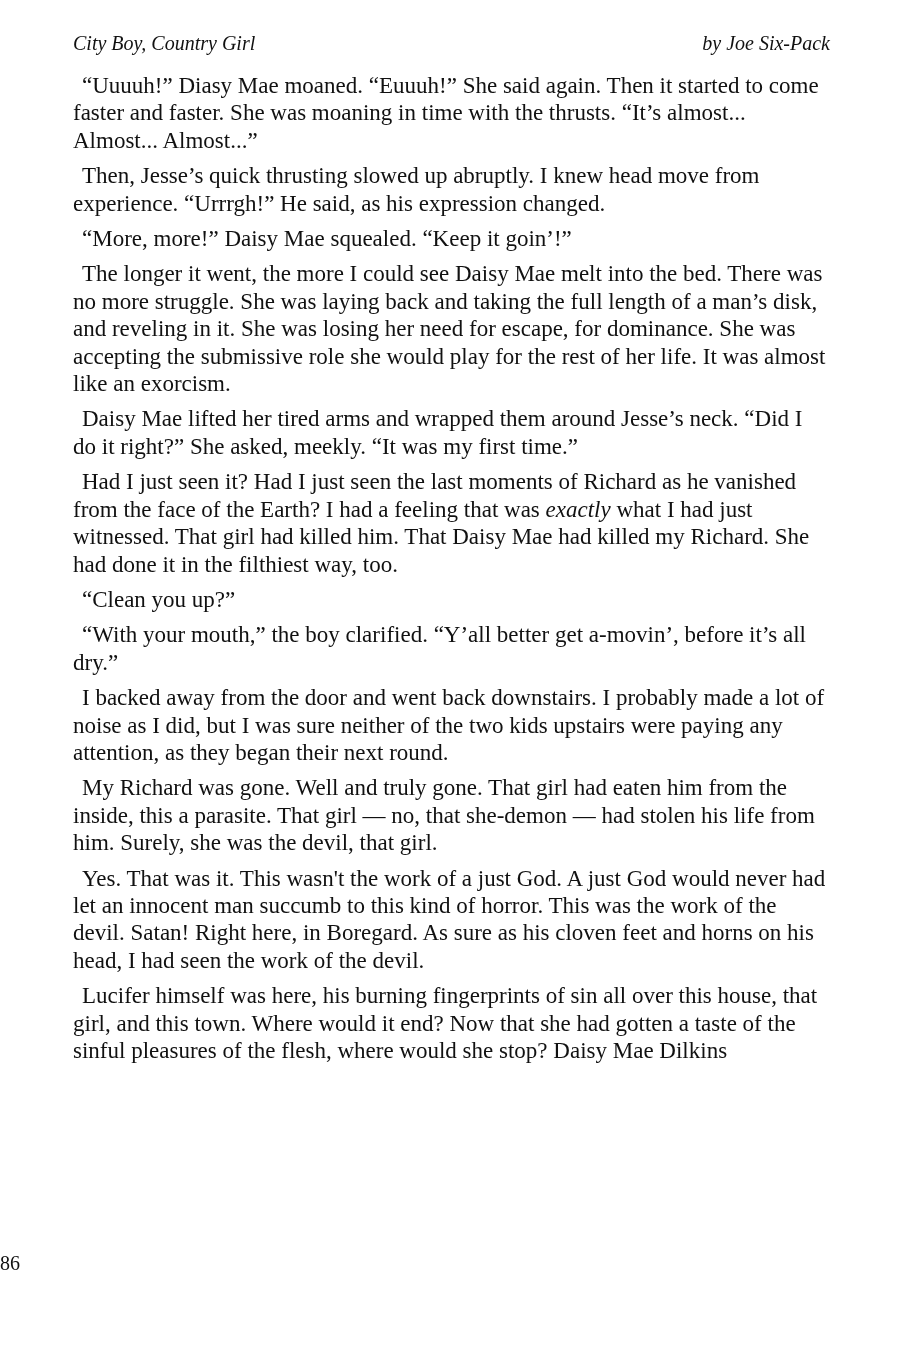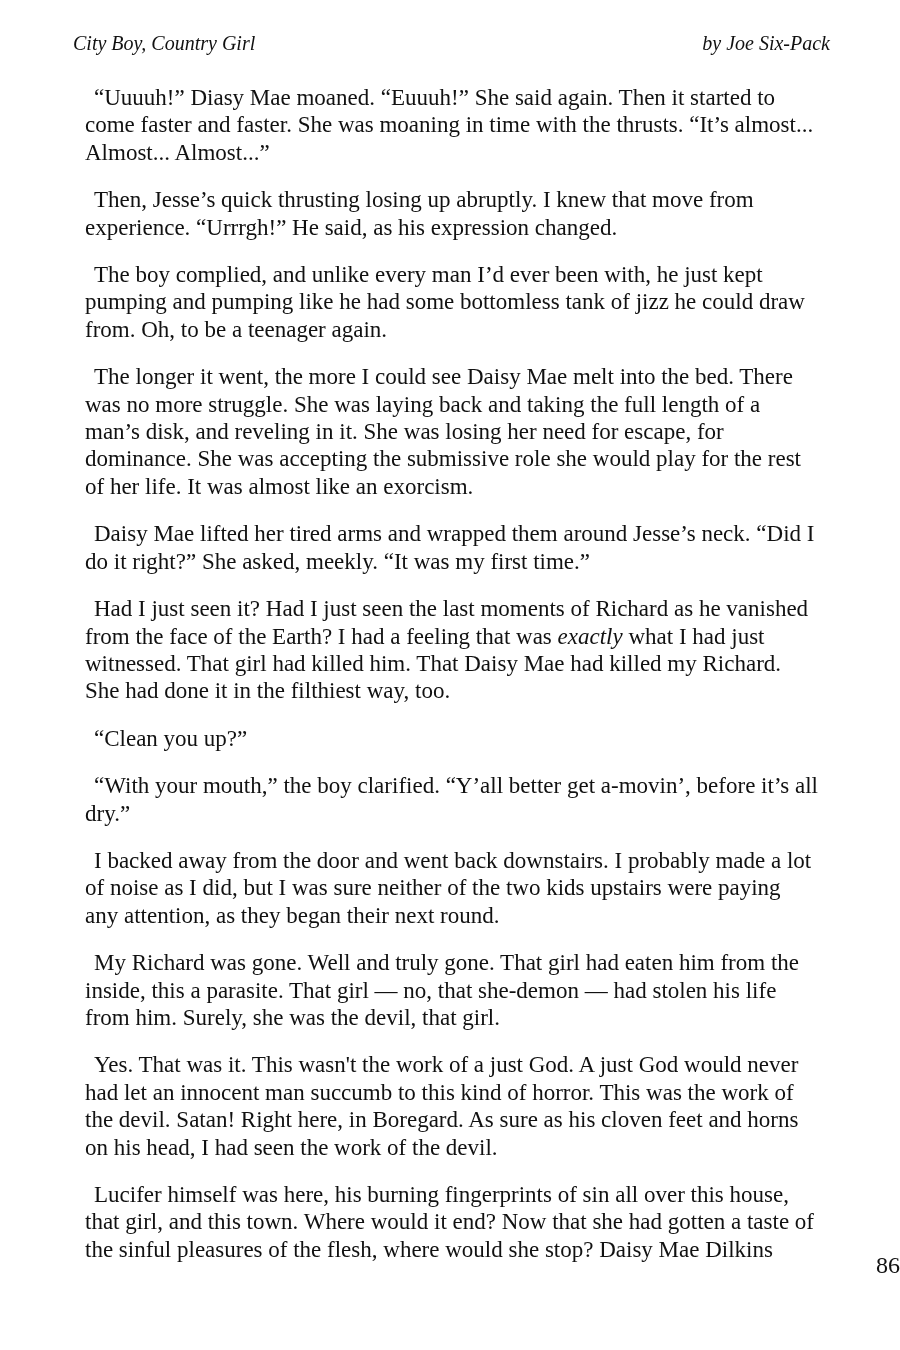--- a/index.html
+++ b/index.html
@@ -31,51 +31,51 @@
   .body-text {
     position: absolute;
     top: 64px;
     left: 73px;
     right: 70px;
     font-size: 23px;
     line-height: 27.4px;
     text-align: left;
   }
   .body-text p {
-    margin: 12px;
+    margin: 0;
     padding-top: 8px;
     text-indent: 9px;
     hyphens: auto;
     -webkit-hyphens: auto;
   }
   .body-text em {
   }
   .page-footer {
     position: absolute;
     top: 1252px;
     left: 0;
     width: 100%;
-    text-align: right;
-    font-size: 24px;
+    text-align: left;
+    font-size: 20px;
     line-height: 1.1;
   }
 </style>
 </head>
 <body>
 
 <div class="page" style="background: rgb(255, 255, 255); color: rgb(17, 17, 17);">
   <div class="running-header">
     <span class="book-title">City Boy, Country Girl</span>
     <span class="book-author">by Joe Six-Pack</span>
   </div>
 
   <div class="body-text">
       <p><span>“Uuuuh!” Diasy Mae moaned. “Euuuh!” She said again. Then it started to come faster and faster. She was moaning in time with the thrusts. “It’s almost... Almost... Almost...”</span></p>
-      <p><span>Then, Jesse’s quick thrusting losing up abruptly. I knew that move from experience. “Urrrgh!” He said, as his expression changed.</span></p>
-      <p><span>The boy complied, and unlike every man I’d ever been with, he just kept pumping and pumping like he had some bottomless tank of jizz he could draw from. Oh, to be a teenager again.</span></p>
+      <p><span>Then, Jesse’s quick thrusting slowed up abruptly. I knew head move from experience. “Urrrgh!” He said, as his expression changed.</span></p>
+      <p><span>“More, more!” Daisy Mae squealed. “Keep it goin’!”</span></p>
       <p><span>The longer it went, the more I could see Daisy Mae melt into the bed. There was no more struggle. She was laying back and taking the full length of a man’s disk, and reveling in it. She was losing her need for escape, for dominance. She was accepting the submissive role she would play for the rest of her life. It was almost like an exorcism.</span></p>
       <p><span>Daisy Mae lifted her tired arms and wrapped them around Jesse’s neck. “Did I do it right?” She asked, meekly. “It was my first time.”</span></p>
       <p><span>Had I just seen it? Had I just seen the last moments of Richard as he vanished from the face of the Earth? I had a feeling that was </span><em>exactly</em><span> what I had just witnessed. That girl had killed him. That Daisy Mae had killed my Richard. She had done it in the filthiest way, too.</span></p>
       <p><span>“Clean you up?”</span></p>
       <p><span>“With your mouth,” the boy clarified. “Y’all better get a-movin’, before it’s all dry.”</span></p>
       <p><span>I backed away from the door and went back downstairs. I probably made a lot of noise as I did, but I was sure neither of the two kids upstairs were paying any attention, as they began their next round.</span></p>
       <p><span>My Richard was gone. Well and truly gone. That girl had eaten him from the inside, this a parasite. That girl — no, that she-demon — had stolen his life from him. Surely, she was the devil, that girl.</span></p>
       <p><span>Yes. That was it. This wasn't the work of a just God. A just God would never had let an innocent man succumb to this kind of horror. This was the work of the devil. Satan! Right here, in Boregard. As sure as his cloven feet and horns on his head, I had seen the work of the devil.</span></p>
       <p><span>Lucifer himself was here, his burning fingerprints of sin all over this house, that girl, and this town. Where would it end? Now that she had gotten a taste of the sinful pleasures of the flesh, where would she stop? Daisy Mae Dilkins</span></p>
     </div>

